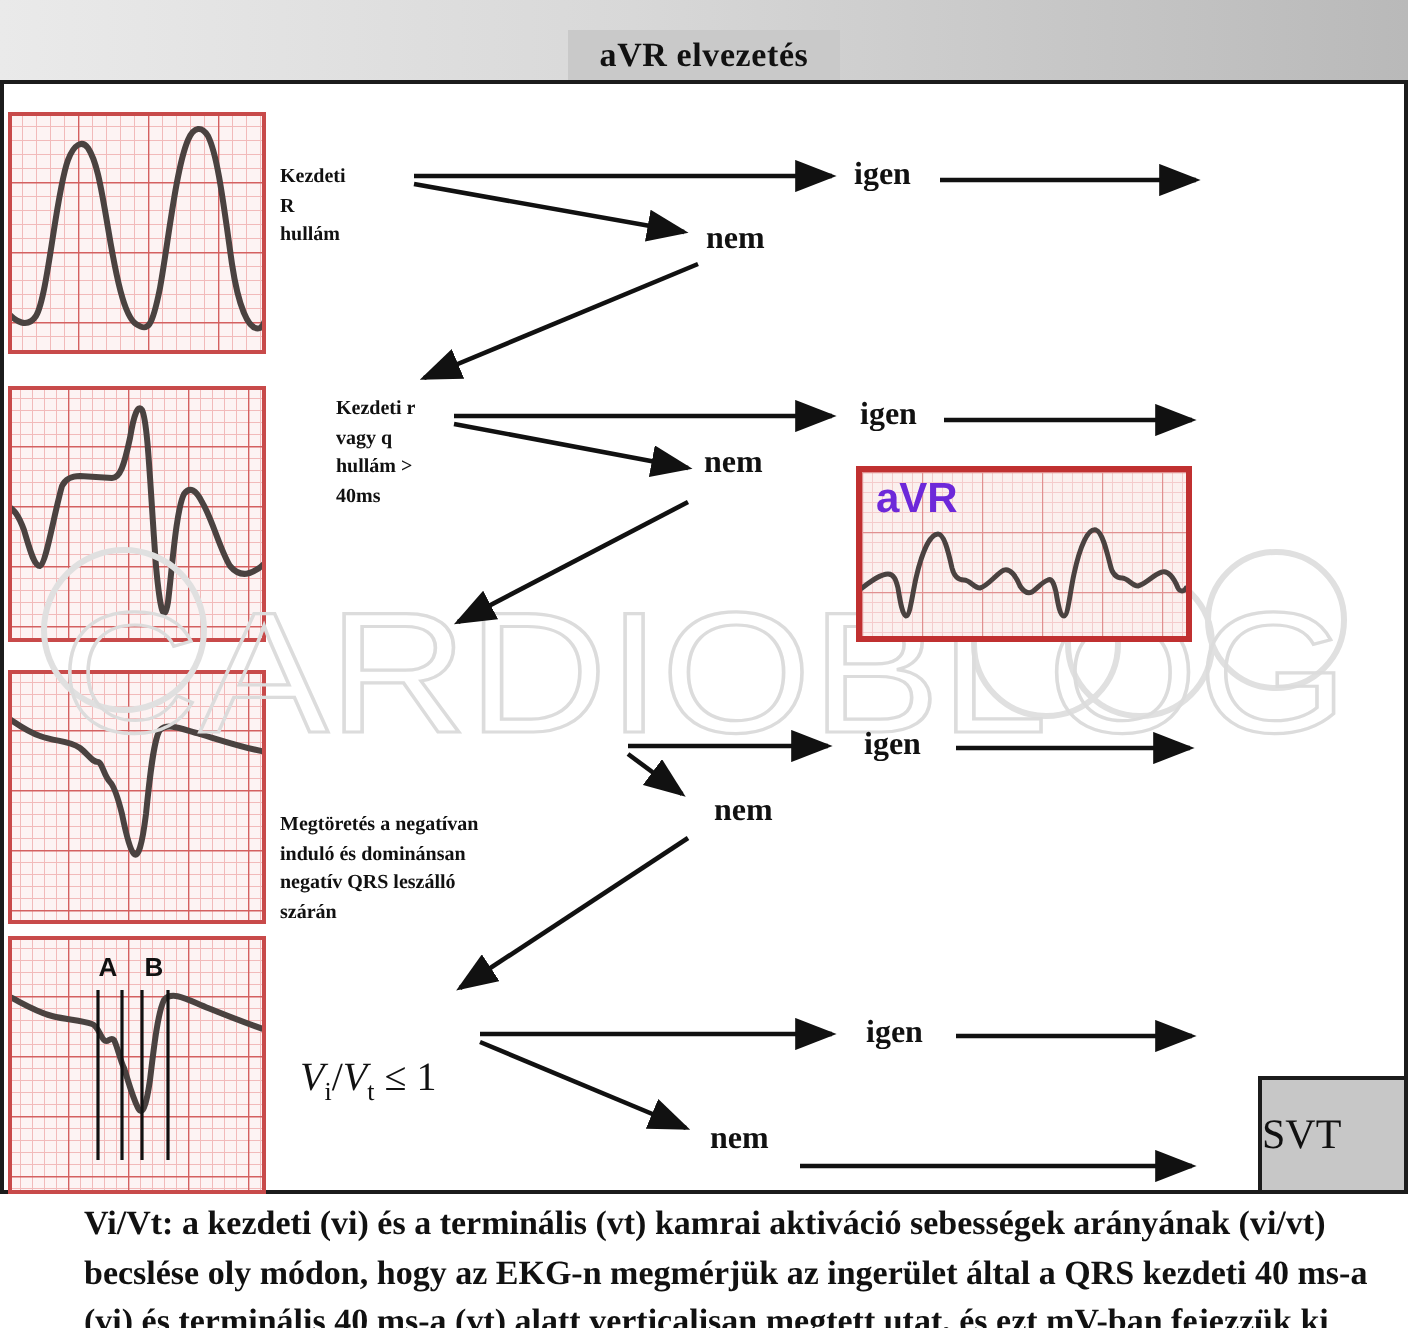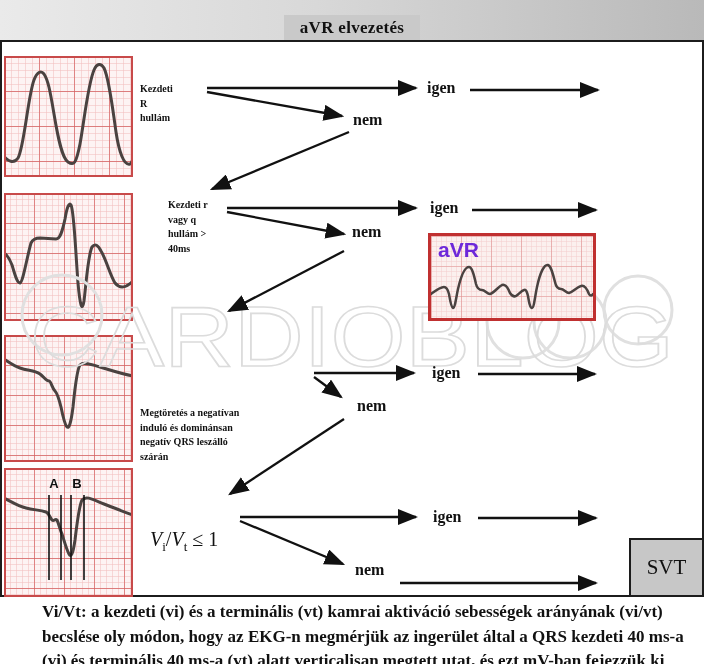--- a/index.html
+++ b/index.html
@@ -11,21 +11,21 @@
           display:flex;align-items:center;justify-content:center;}
   .title-chip{background:#c9c9c9;padding:3px 16px;font-weight:bold;font-size:17px;letter-spacing:.3px;}
   
   .main-box{position:absolute;left:0;top:40px;width:704px;height:557px;box-sizing:border-box;
             border:2px solid #1c1c1c;background:#fff;}
   .vt-box{position:absolute;left:629px;top:42px;width:73px;height:496px;box-sizing:border-box;
           border-left:2px solid #1c1c1c;background:#e9e9e7;display:flex;justify-content:center;}
   .vt-box span{margin-top:200px;font-size:21px;}
   .svt-box{position:absolute;left:629px;top:538px;width:73px;height:57px;box-sizing:border-box;
            border-left:2px solid #1c1c1c;border-top:2px solid #1c1c1c;background:#c7c7c7;
-           display:flex;align-items:center;justify-content:center;font-size:21px;}
+           display:flex;align-items:center;font-size:21px;}
   
   .ecg{position:absolute;}
   
   .q{position:absolute;font-weight:bold;font-size:10px;line-height:1.45;white-space:pre-line;}
   .yn{position:absolute;font-weight:bold;font-size:16px;}
   .formula{position:absolute;left:150px;top:528px;font-size:20px;}
   .formula .it{font-style:italic;}
   .formula sub{font-size:13px;font-style:normal;}
   .formula .rel{margin-left:5px;}
   

